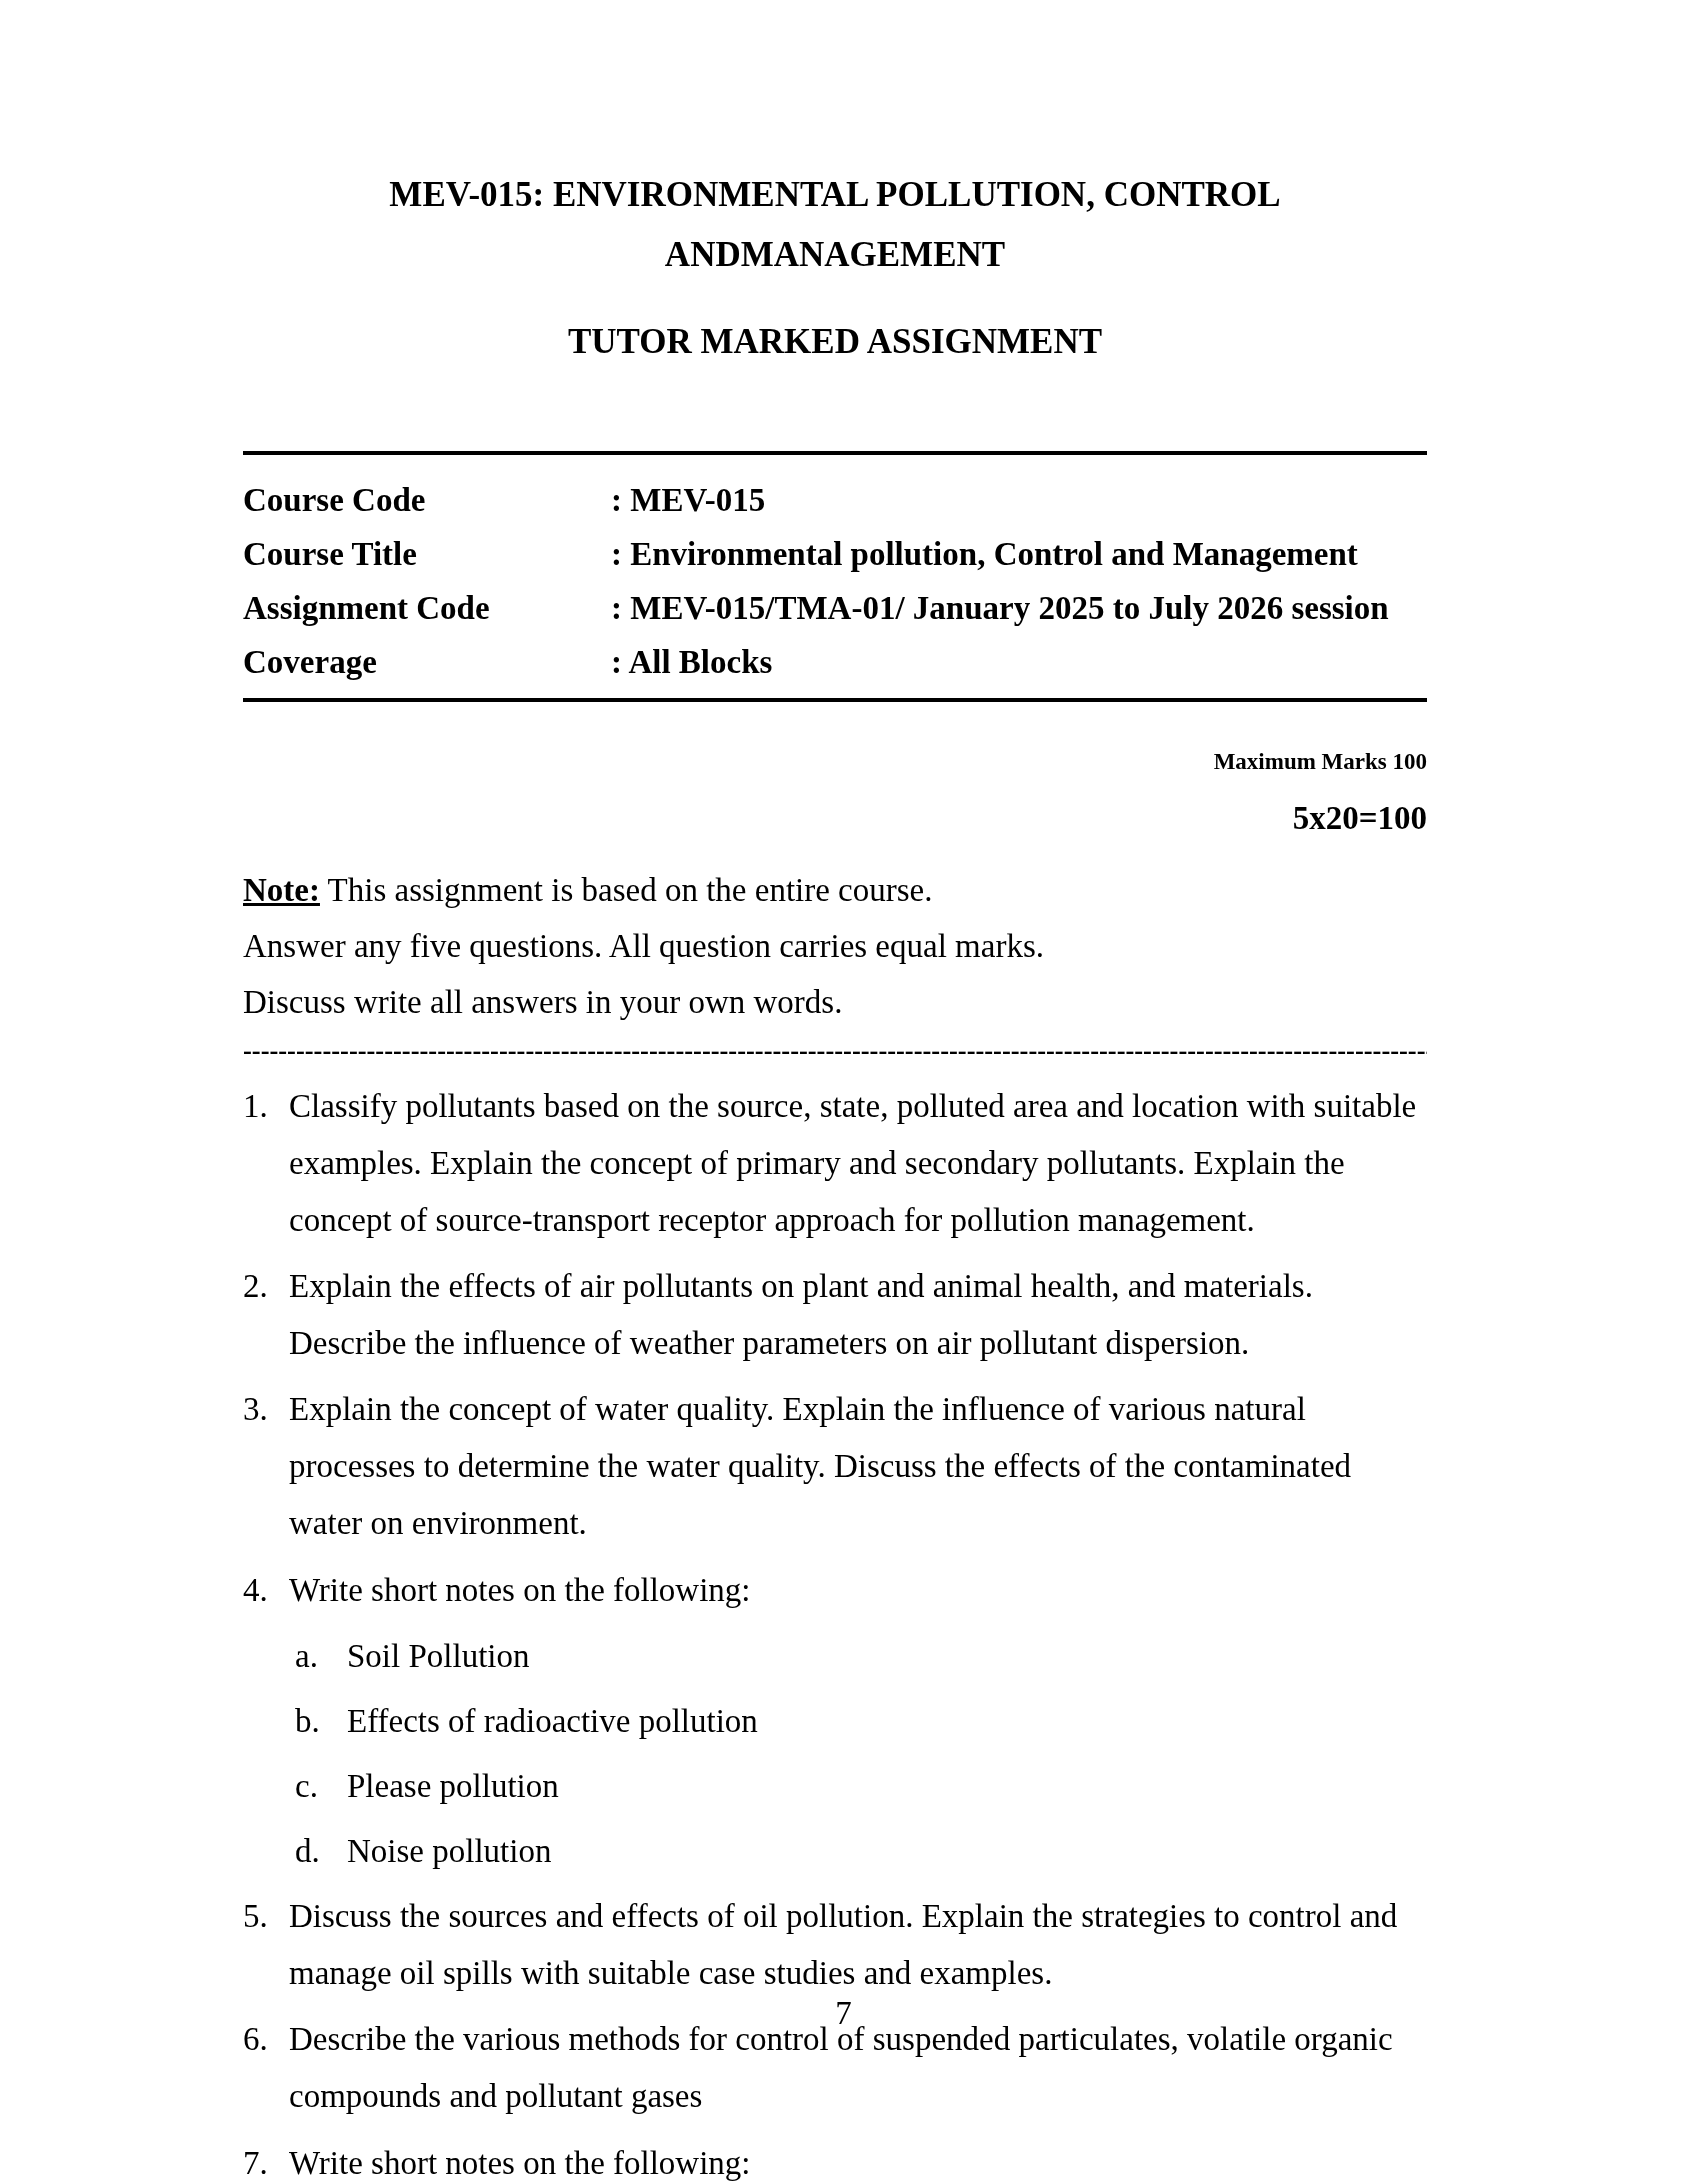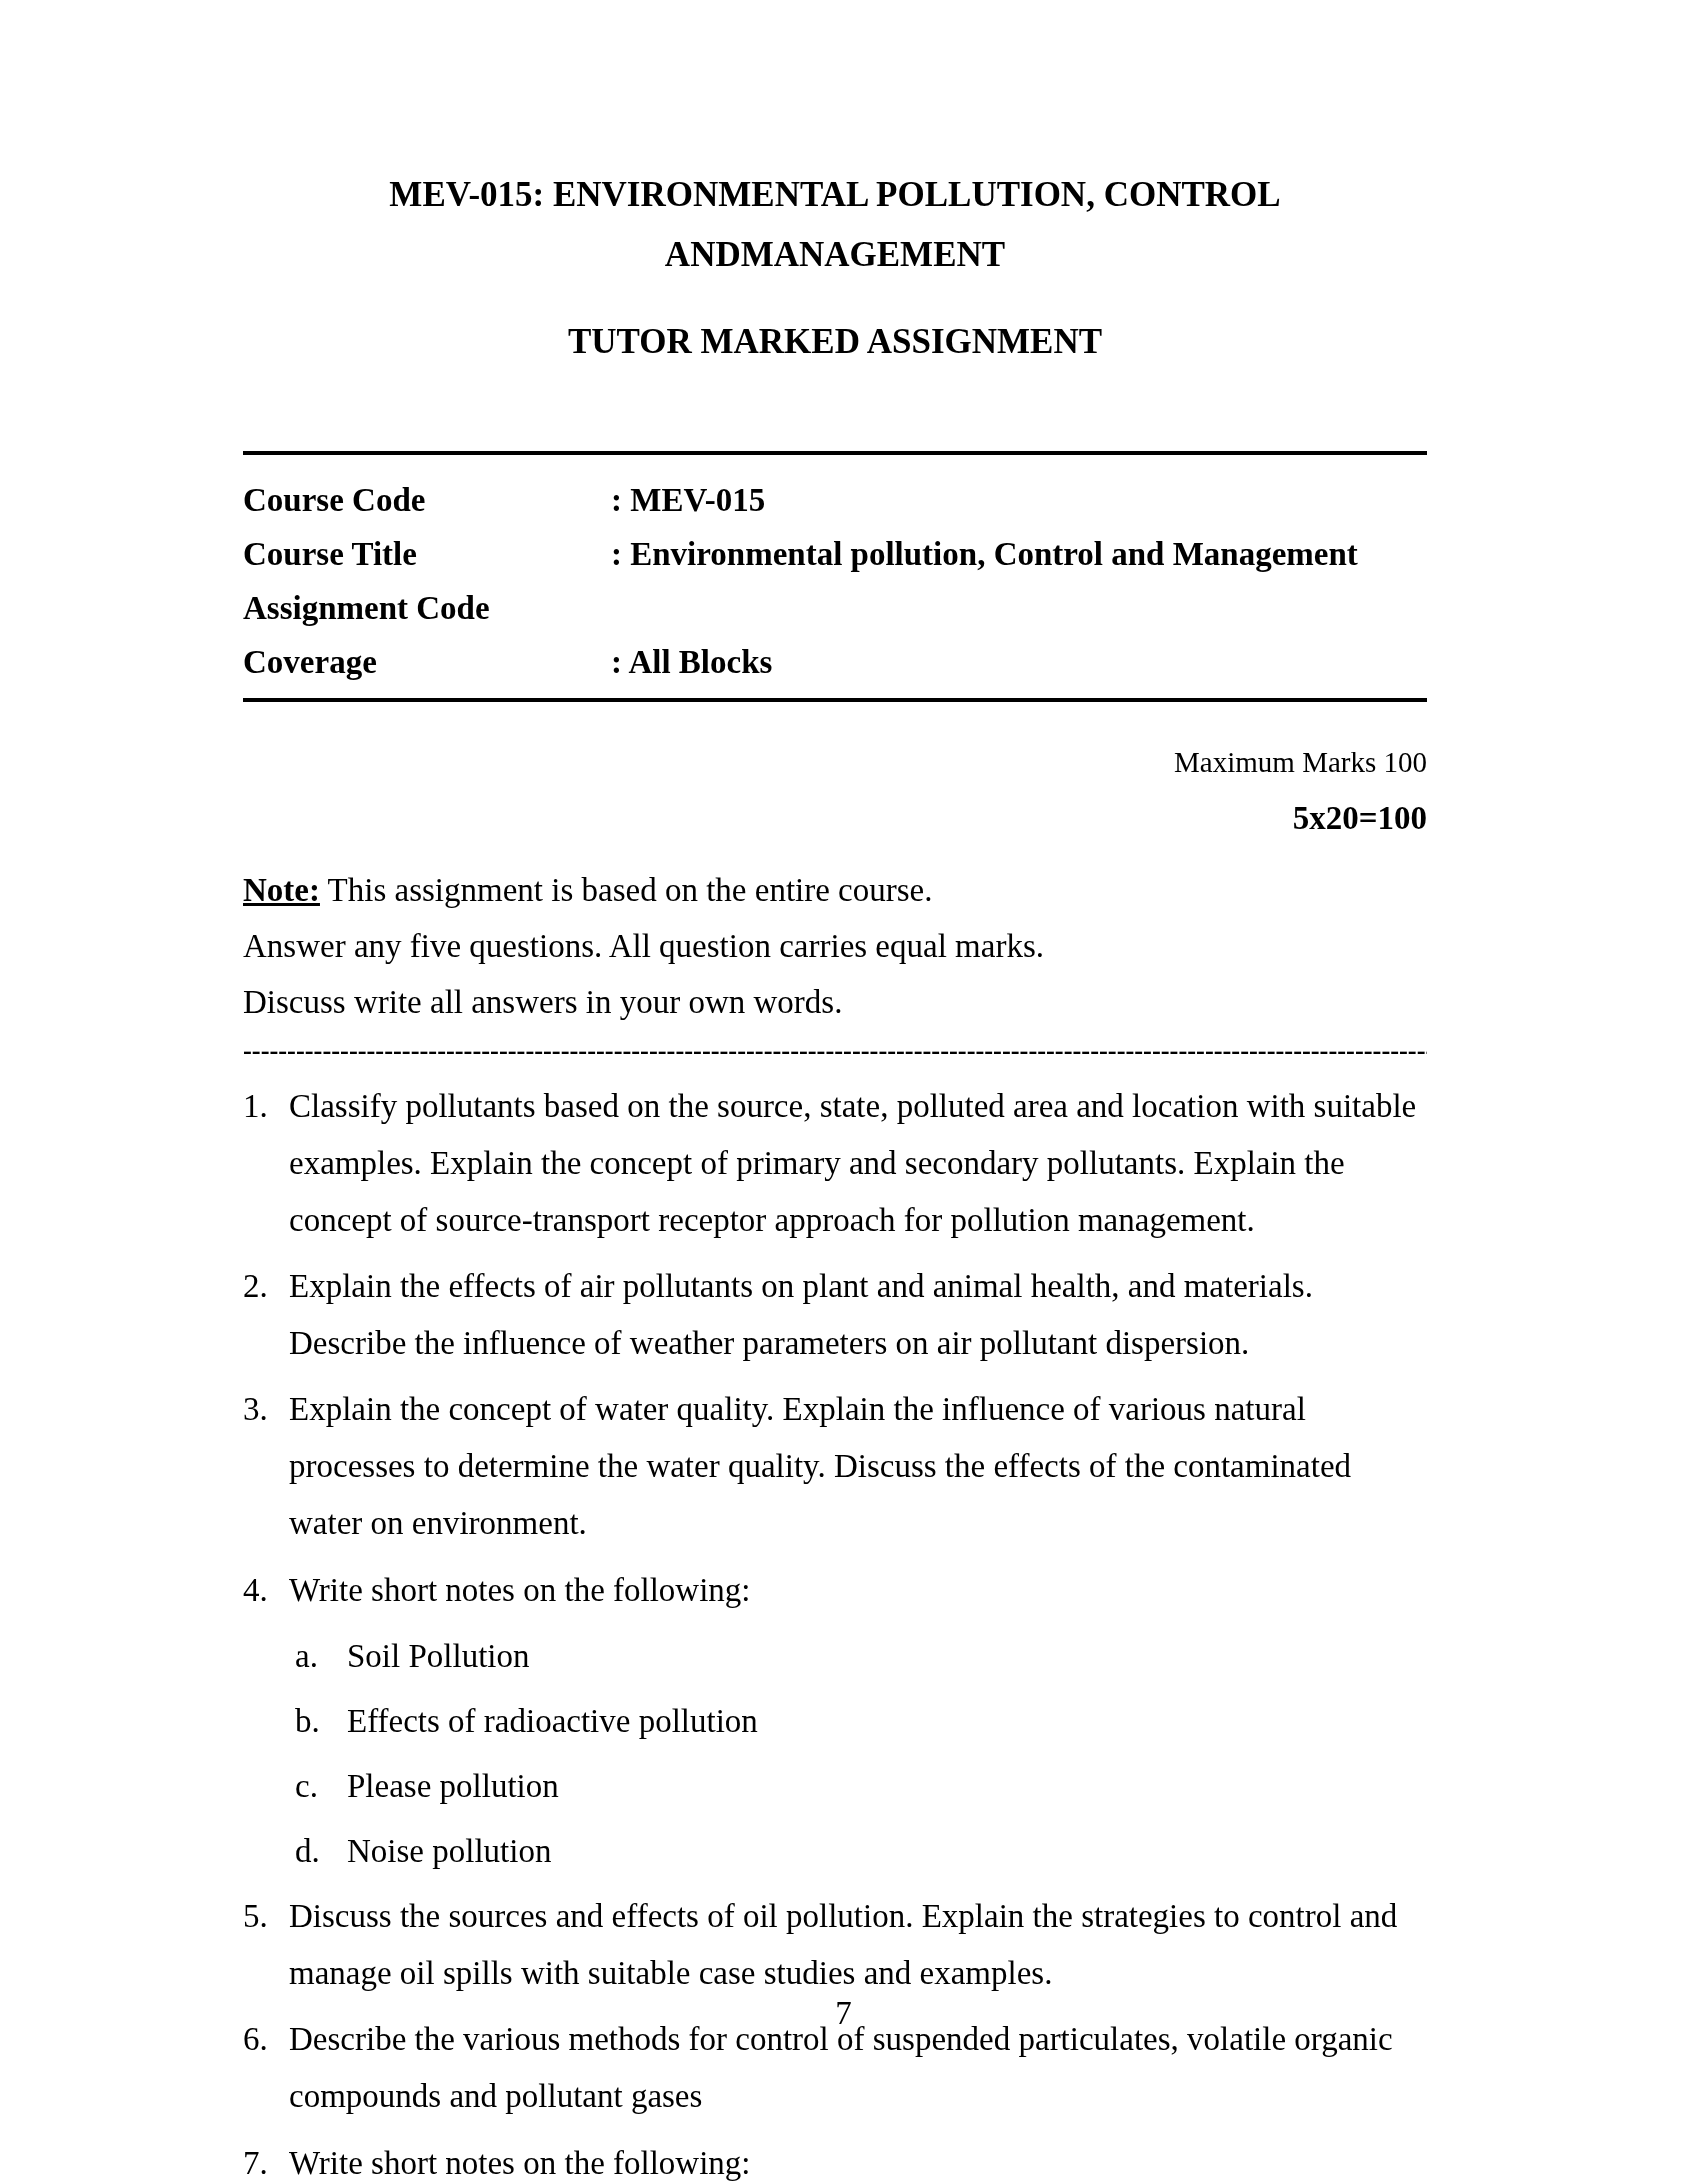--- a/index.html
+++ b/index.html
@@ -34,21 +34,21 @@
   }
   .meta-row {
     display: grid;
     grid-template-columns: 368px 1fr;
     font-weight: bold;
     font-size: 33px;
     line-height: 54px;
   }
 
   .right-lines { margin-top: 32px; text-align: right; }
-  .max-marks { font-size: 29px; line-height: 56px; font-weight: normal; }
+  .max-marks { font-size: 23px; line-height: 56px; font-weight: bold; }
   .marks-scheme { font-size: 33px; line-height: 56px; font-weight: bold; }
 
   .note-block { margin-top: 16px; font-size: 33px; line-height: 56px; }
   .note-label { font-weight: bold; text-decoration: underline; }
 
   .divider {
     font-weight: bold;
     font-size: 26.5px;
     line-height: 41px;
     white-space: nowrap;
@@ -96,20 +96,21 @@
       <div class="meta-row">
         <span>Course Code</span>
         <span>: MEV-015</span>
       </div>
       <div class="meta-row">
         <span>Course Title</span>
         <span>: Environmental pollution, Control and Management</span>
       </div>
       <div class="meta-row">
         <span>Assignment Code</span>
+        <span>: MEV-015/TMA-01/ January 2025 to July 2026 session</span>
       </div>
       <div class="meta-row">
         <span>Coverage</span>
         <span>: All Blocks</span>
       </div>
     </div>
 
     <div class="right-lines">
       <div class="max-marks">Maximum Marks 100</div>
       <div class="marks-scheme">5x20=100</div>

